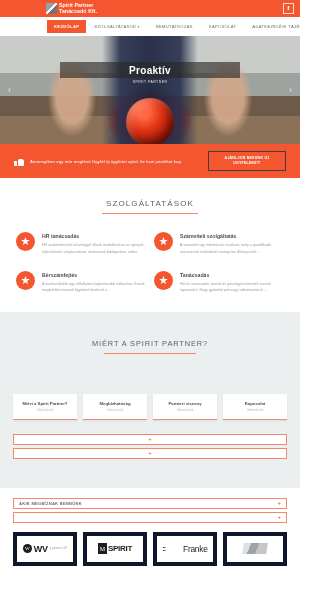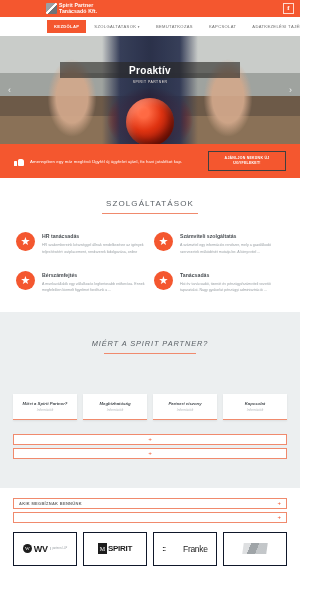--- a/index.html
+++ b/index.html
@@ -130,21 +130,21 @@
   .svc-badge {
     width: 19px; height: 19px; flex: 0 0 19px; border-radius: 50%;
     background: #f4572f; display: flex; align-items: center; justify-content: center;
     color: #ffffff; font-size: 11px; line-height: 1;
   }
   .svc-body { padding-top: 1px; }
   .svc-name { font-size: 5.2px; font-weight: bold; color: #4a4f54; margin-bottom: 3px; }
   .svc-desc { font-size: 3.6px; line-height: 1.75; color: #9aa0a5; }
 
   
-  .why { background: #eceff0; padding: 20px 0 16px; min-height: 176px; font-style: italic; }
+  .why { background: #eceff0; padding: 20px 0 16px; min-height: 176px; }
   .why .sec-title { color: #5a6066; font-size: 7.4px; letter-spacing: .9px; }
   .why .sec-rule { width: 92px; }
   .tabs {
     display: grid; grid-template-columns: repeat(4, 1fr);
     gap: 6px; padding: 0 13px; margin-top: 40px;
   }
   .tab {
     background: #ffffff; border-bottom: 1.5px solid #f08a6d;
     padding: 7px 2px 7px; text-align: center;
     box-shadow: 0 1px 2px rgba(0,0,0,.07);
@@ -160,21 +160,21 @@
   .acc-plus { color: #f4572f; font-size: 6px; line-height: 1; }
   .acc-plus.center { margin: 0 auto; }
 
   
   .clients { background: #ffffff; padding: 10px 0 8px; }
   .logo-grid {
     display: grid; grid-template-columns: repeat(4, 1fr);
     gap: 6px; padding: 0 13px;
   }
   .logo-box {
-    background: #ffffff; border: 1px solid #0f172a; height: 34px;
+    background: #ffffff; border: 4px solid #0f172a; height: 34px;
     display: flex; align-items: center; justify-content: center; gap: 2px;
   }
   .lg-wv { display: flex; align-items: center; gap: 2px; }
   .lg-dot {
     width: 9px; height: 9px; border-radius: 50%; background: #1d1d1d;
     color: #ffffff; font-size: 5px; display: flex; align-items: center; justify-content: center;
     font-family: "Liberation Serif", serif;
   }
   .lg-word { font-size: 9px; font-weight: bold; color: #1d1d1d; letter-spacing: -.2px; }
   .lg-small { font-size: 2.6px; color: #9aa0a5; border-left: .5px solid #c9cdd0; padding-left: 1.5px; line-height: 1.2; }

